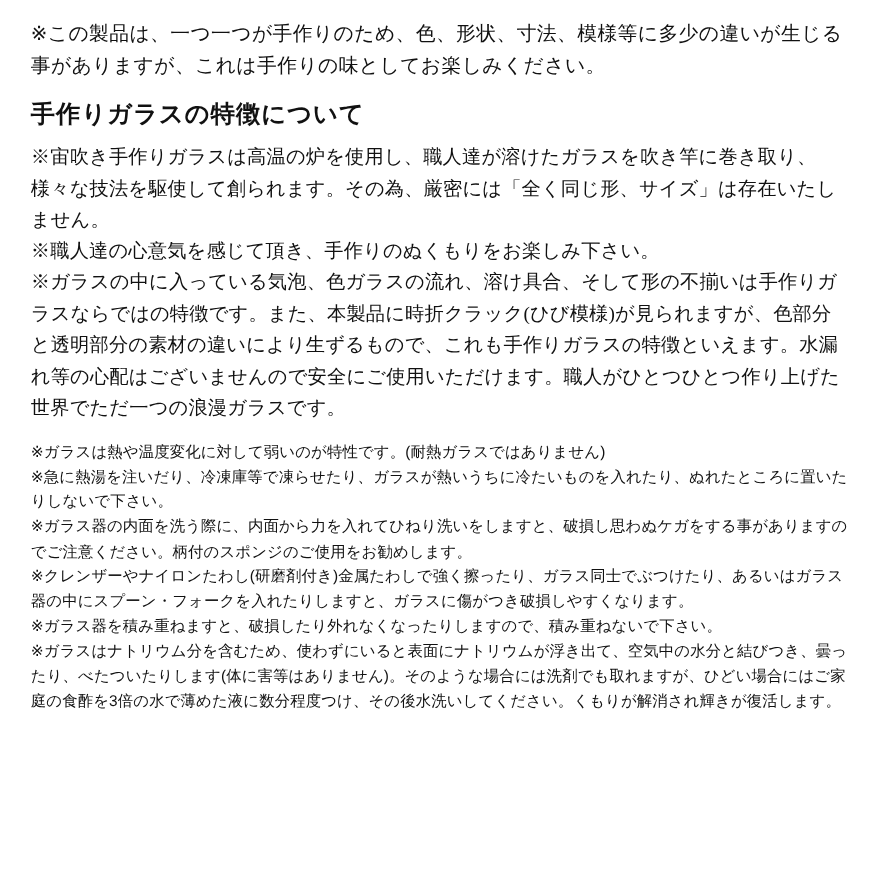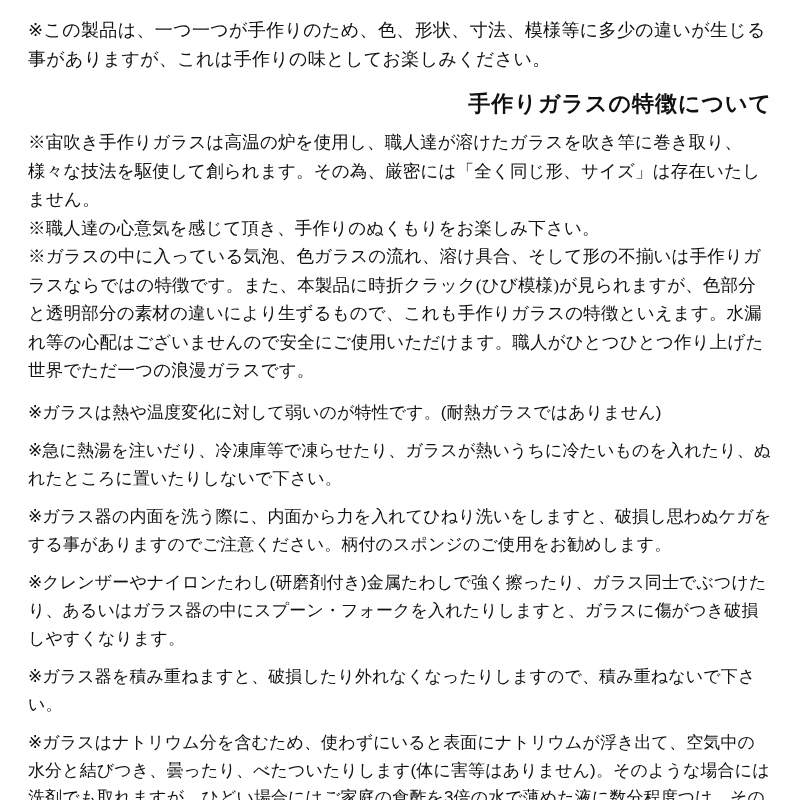--- a/index.html
+++ b/index.html
@@ -34,41 +34,40 @@
   }
   .intro .para {
     font-size: 18px;
     letter-spacing: 0.35px;
     line-height: 1.6;
   }
   .section {
     margin-top: 14px;
   }
   .section-heading {
-    text-align: right;
+    text-align: left;
     font-size: 22px;
     font-weight: bold;
     letter-spacing: 1px;
     margin: 16px 0 10px 0;
     line-height: 1.3;
   }
   .section-body .para {
     margin: 0 0 0 0;
   }
   .body-1 .para {
     font-size: 17.5px;
     line-height: 1.63;
     letter-spacing: 0.15px;
     font-family: Liberation Serif, serif;
   }
   .body-2 .para {
-    font-size: 17px;
+    font-size: 14px;
     line-height: 1.62;
     letter-spacing: 0.1px;
-    margin-top: 11px;
   }
 </style>
 </head>
 <body>
 
 <div class="page">
 
   <div class="intro intro-block">
     <p class="para">※この製品は、一つ一つが手作りのため、色、形状、寸法、模様等に多少の違いが生じる事がありますが、これは手作りの味としてお楽しみください。</p>
   </div>

